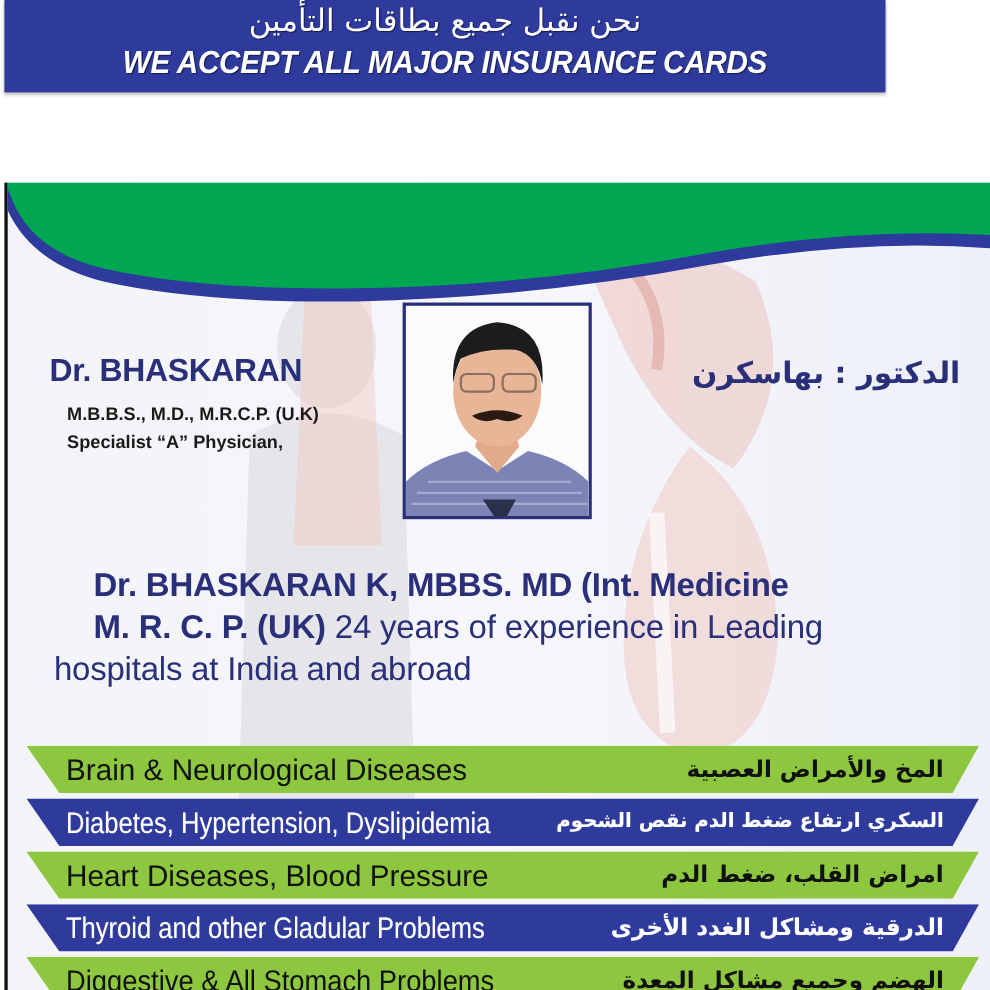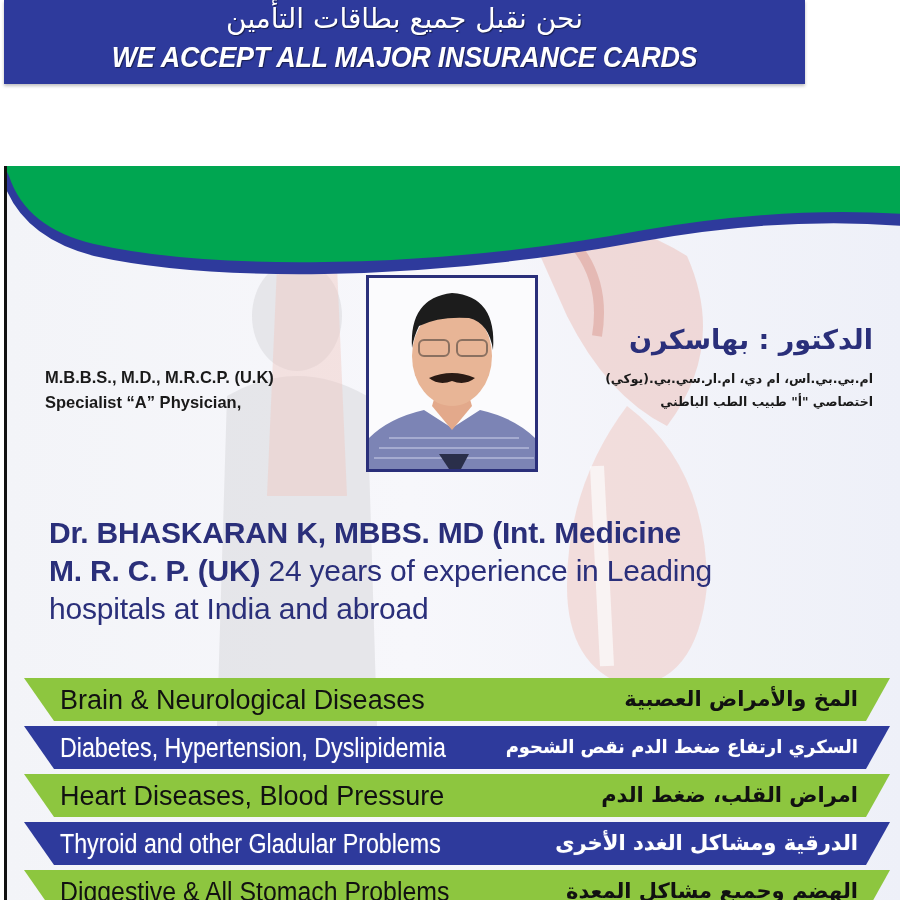--- a/index.html
+++ b/index.html
@@ -34,40 +34,40 @@
       overflow: hidden;
     }
     .wave { position: absolute; left: -3px; top: 0; width: 900px; height: 110px; }
     .bg-figure { position: absolute; left: 0; top: 0; width: 896px; height: 734px; }
 
     .name-en {
       position: absolute; left: 38px; top: 155px;
       color: #2a2f7a; font-weight: bold; font-size: 29px; letter-spacing: -0.3px;
     }
     .creds-en {
-      position: absolute; left: 38px; top: 199px; color: #1a1a1a;
+      position: absolute; left: 54px; top: 199px; color: #1a1a1a;
       font-weight: bold; font-size: 16.5px; line-height: 25px;
     }
     .photo {
       position: absolute; left: 359px; top: 109px; width: 172px; height: 197px;
       background: #fff; border: 3px solid #2a2f7a; box-sizing: border-box; overflow: hidden;
     }
     .name-ar {
       position: absolute; right: 30px; top: 158px; direction: rtl;
       color: #2a2f7a; font-family: "DejaVu Sans", sans-serif; font-weight: bold; font-size: 27px; margin-left: 29px;
     }
     .creds-ar {
       position: absolute; right: 30px; top: 201px; direction: rtl; text-align: right;
       color: #1a1a1a; font-family: "DejaVu Sans", sans-serif; font-size: 12.5px; line-height: 23px; font-weight: bold;
     }
     .bio {
       position: absolute; left: 42px; top: 348px; width: 840px;
       color: #2a2f7a; font-size: 30px; line-height: 38px; letter-spacing: -0.2px;
     }
-    .bio .bold { font-weight: bold; }
+    .bio .bold { font-weight: bold; margin-left: 36px; }
 
     .services { position: absolute; left: 0; top: 508px; width: 896px; }
     .svc {
       position: absolute; left: 17px; width: 866px; height: 30px;
     }
     .svc svg { position: absolute; left: 0; top: 0; }
     .svc .en {
       position: absolute; left: 36px; top: 7px; font-size: 27px; line-height: 30px;
       white-space: nowrap; transform-origin: left center;
     }
@@ -95,20 +95,21 @@
     <path d="M560 70 Q600 110 590 170" stroke="#d99a90" stroke-width="10" fill="none" opacity="0.5"></path>
     <path d="M620 240 Q700 300 700 420 Q690 520 620 520 Q560 500 560 420 Q560 320 620 240 Z" fill="#efc0b8" opacity="0.45"></path>
     <path d="M590 300 L600 500" stroke="#fdfdfd" stroke-width="14" opacity="0.7"></path>
   </svg>
 
   <svg class="wave" viewBox="0 0 900 110" preserveAspectRatio="none">
     <path d="M0 0 L900 0 L900 60 Q780 50 640 75 Q480 105 320 108 Q180 110 90 90 Q20 72 0 18 Z" fill="#2e3a9c"></path>
     <path d="M0 0 L900 0 L900 48 Q780 40 640 64 Q480 94 320 96 Q180 98 90 78 Q22 62 5 10 Z" fill="#00a651"></path>
   </svg>
 
+  <div class="name-en">Dr. BHASKARAN</div>
   <div class="creds-en">
     <div>M.B.B.S., M.D., M.R.C.P. (U.K)</div>
     <div>Specialist “A” Physician,</div>
   </div>
 
   <div class="photo">
     <svg width="166" height="191" viewBox="0 0 166 191">
       <rect width="166" height="191" fill="#fbfbfd"></rect>
       <path d="M0 191 L0 160 Q20 140 55 132 L83 150 L111 132 Q146 140 166 160 L166 191 Z" fill="#7c84b5"></path>
       <path d="M10 170 L160 170 M5 180 L165 180 M20 160 L150 160" stroke="#a5abd0" stroke-width="2"></path>
@@ -116,24 +117,20 @@
       <ellipse cx="83" cy="78" rx="40" ry="50" fill="#e8b596"></ellipse>
       <path d="M43 70 Q40 20 83 15 Q128 18 124 72 Q120 45 100 40 Q70 38 50 48 Q45 58 43 70 Z" fill="#1c1c1c"></path>
       <rect x="50" y="62" width="30" height="16" rx="5" fill="none" stroke="#8a7060" stroke-width="2"></rect>
       <rect x="88" y="62" width="30" height="16" rx="5" fill="none" stroke="#8a7060" stroke-width="2"></rect>
       <path d="M60 100 Q83 90 106 100 Q96 108 83 103 Q70 108 60 100 Z" fill="#2a1a14"></path>
       <path d="M70 176 L80 191 L92 191 L100 176 Z" fill="#2a2f4a"></path>
     </svg>
   </div>
 
   <div class="name-ar">الدكتور : بهاسكرن</div>
-  <div class="creds-ar">
-    <div>ام.بي.بي.اس، ام دي، ام.ار.سي.بي.(يوكي)</div>
-    <div>اختصاصي "أ" طبيب الطب الباطني</div>
-  </div>
 
   <div class="bio">
     <div class="bold">Dr. BHASKARAN K, MBBS. MD (Int. Medicine</div>
     <div><span class="bold">M. R. C. P. (UK)</span><span> 24 years of experience in Leading</span></div>
     <div>hospitals at India and abroad</div>
   </div>
 
   <div class="services">
     <div class="svc green" style="top:4px">
       <svg width="866" height="43">

